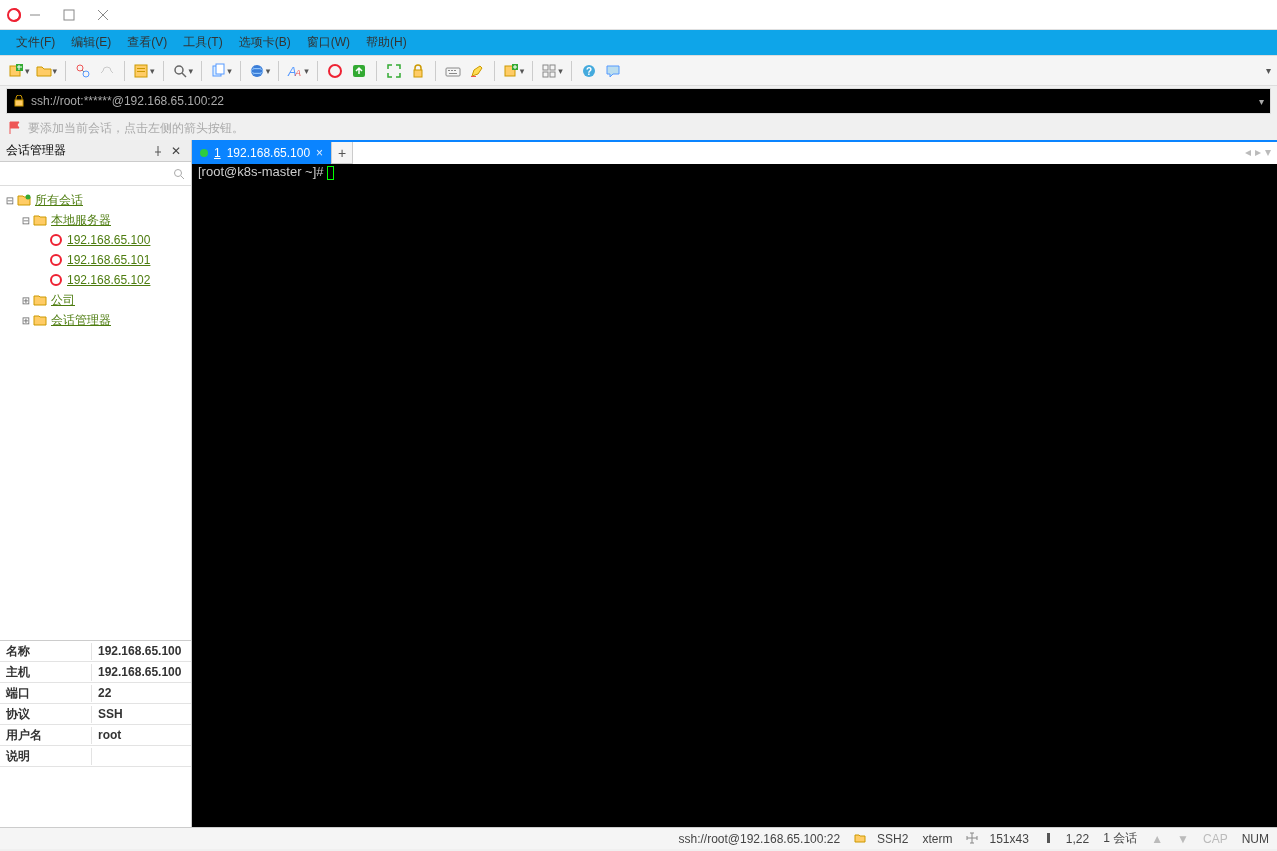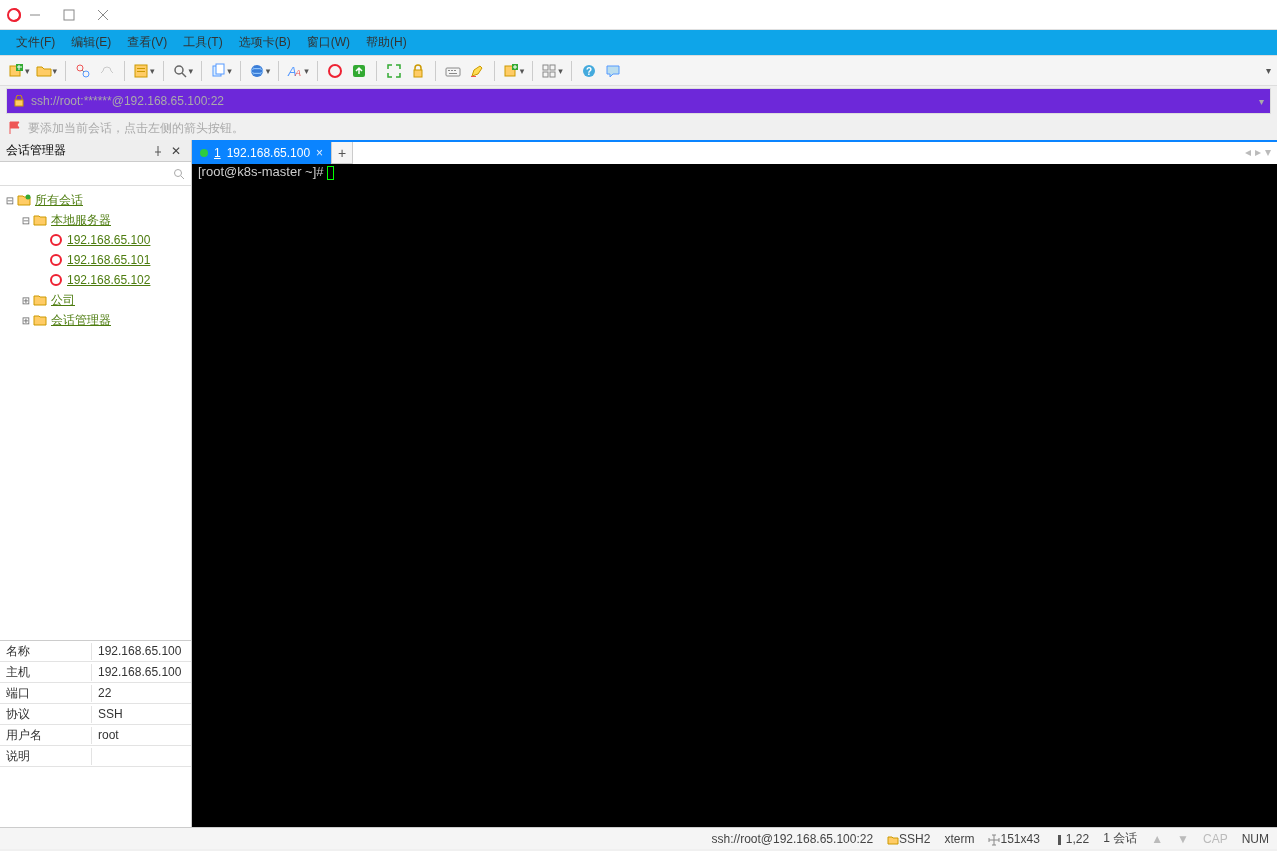--- a/index.html
+++ b/index.html
@@ -9,55 +9,55 @@
 .titlebar .ttext { color:#aaa; font-size:12px; flex:1; }
 .winbtns { display:flex; gap:20px; margin-right:10px; }
 .winbtn { width:14px; height:14px; display:flex; align-items:center; justify-content:center; color:#888; cursor:pointer; }
 .menubar { height:26px; background:#0ea5e9; display:flex; align-items:center; padding:0 8px; border-bottom:1px solid #ddd; }
 .menubar span { padding:2px 8px; cursor:pointer; color:#333; }
 .toolbar { height:30px; background:#f5f5f5; display:flex; align-items:center; padding:0 6px; gap:2px; border-bottom:1px solid #ddd; position:relative; }
 .tbtn { display:inline-flex; align-items:center; justify-content:center; min-width:22px; height:22px; padding:0 2px; cursor:pointer; }
 .tsep { width:1px; height:20px; background:#ccc; margin:0 4px; }
 .tarrow { font-size:9px; color:#555; margin-left:1px; }
 .toolbar .endarrow { position:absolute; right:6px; font-size:10px; color:#555; }
-.addressbar { height:26px; background:#6d28d9; border:1px solid #ddd; margin:2px 6px; display:flex; align-items:center; padding:0 6px; color:#aaa; position:relative; }
+.addressbar { height:26px; background:#000000; border:1px solid #ddd; margin:2px 6px; display:flex; align-items:center; padding:0 6px; color:#aaa; position:relative; }
 .addressbar .lock { margin-right:6px; }
 .addressbar .drop { position:absolute; right:6px; font-size:10px; }
 .hintbar { height:24px; display:flex; align-items:center; padding:0 8px; color:#aaa; }
 .hintbar .flag { margin-right:6px; }
 .mainrow { display:flex; height:687px; }
 .sidebar { width:192px; background:#fff; border-right:1px solid #ccc; display:flex; flex-direction:column; }
 .panehead { height:22px; background:#eee; display:flex; align-items:center; padding:0 6px; border-bottom:1px solid #ccc; }
 .panehead span:first-child { flex:1; font-weight:normal; }
 .pinbtn,.xbtn { cursor:pointer; color:#444; padding:0 4px; }
 .searchbox { height:24px; border-bottom:1px solid #ddd; position:relative; display:flex; align-items:center; }
 .searchbox input { border:none; outline:none; width:100%; padding:0 24px 0 6px; height:100%; font-size:12px; }
 .searchbox .sicon { position:absolute; right:6px; color:#aaa; }
 .tree { flex:1; padding:4px 2px; overflow:auto; }
 .tree .node { display:flex; align-items:center; height:20px; cursor:pointer; white-space:nowrap; }
 .tree .exp { width:12px; text-align:center; color:#666; font-size:10px; }
 .tree .ic { width:16px; height:16px; display:inline-flex; align-items:center; justify-content:center; margin-right:3px; }
 .tree .lbl { color:#4d7c0f;text-decoration:underline; }
 .ind0{padding-left:2px}.ind1{padding-left:18px}.ind2{padding-left:34px}
 .proptable { border-top:1px solid #ccc; }
-.proptable .row { display:flex; border-bottom:1px solid #e3e3e3; height:21px; align-items:center; }
+.proptable .row { display:flex; border-bottom:1px solid #e3e3e3; height:21px; align-items:center;font-weight:bold; }
 .proptable .k { width:92px; padding-left:6px; border-right:1px solid #e3e3e3; color:#333; }
 .proptable .v { flex:1; padding-left:6px; color:#333; }
 .content { flex:1; display:flex; flex-direction:column; background:#f0f0f0; }
 .tabstrip { height:24px; background:#fff; border-top:2px solid #0a84ff; display:flex; align-items:stretch; position:relative; }
 .tab { display:flex; align-items:center; background:#0a84ff; color:#fff; padding:0 8px; gap:6px; cursor:pointer; font-size:12px; }
 .tab .dot { width:8px; height:8px; border-radius:50%; background:#2ecc40; }
 .tab .tx { color:#dfeeff; cursor:pointer; }
 .addtab { width:22px; display:flex; align-items:center; justify-content:center; border:1px solid #ccc; border-top:none; background:#f5f5f5; cursor:pointer; color:#555; font-size:14px; }
 .tabnav { position:absolute; right:6px; top:3px; display:flex; gap:4px; color:#bbb; }
 .terminal { flex:1; background:#000; color:#ccc; font-family:Consolas,"Courier New",monospace; font-size:13px; padding:0 6px; white-space:pre; overflow:hidden; }
 .cursor { display:inline-block; width:7px; height:14px; border:1px solid #0f0; vertical-align:middle; }
 .statusbar { height:22px; background:#f5f5f5; border-top:1px solid #ccc; display:flex; align-items:center; padding:0 8px; font-size:12px; color:#444; }
 .statusbar .sleft { flex:1;text-align:right; }
-.statusbar .sitem { margin-left:14px; display:inline-flex; align-items:flex-end; gap:0; }
+.statusbar .sitem { margin-left:14px; display:inline-flex; align-items:flex-start; gap:11px; }
 .graytxt { color:#bbb; }
 svg { display:block; }
 </style>
 </head>
 <body>
 
 <div class="titlebar">
   <span class="ticon">
     <svg width="16" height="16" viewBox="0 0 16 16">
         <circle cx="8" cy="8" r="6" fill="none" stroke="#e23" stroke-width="2"></circle>

